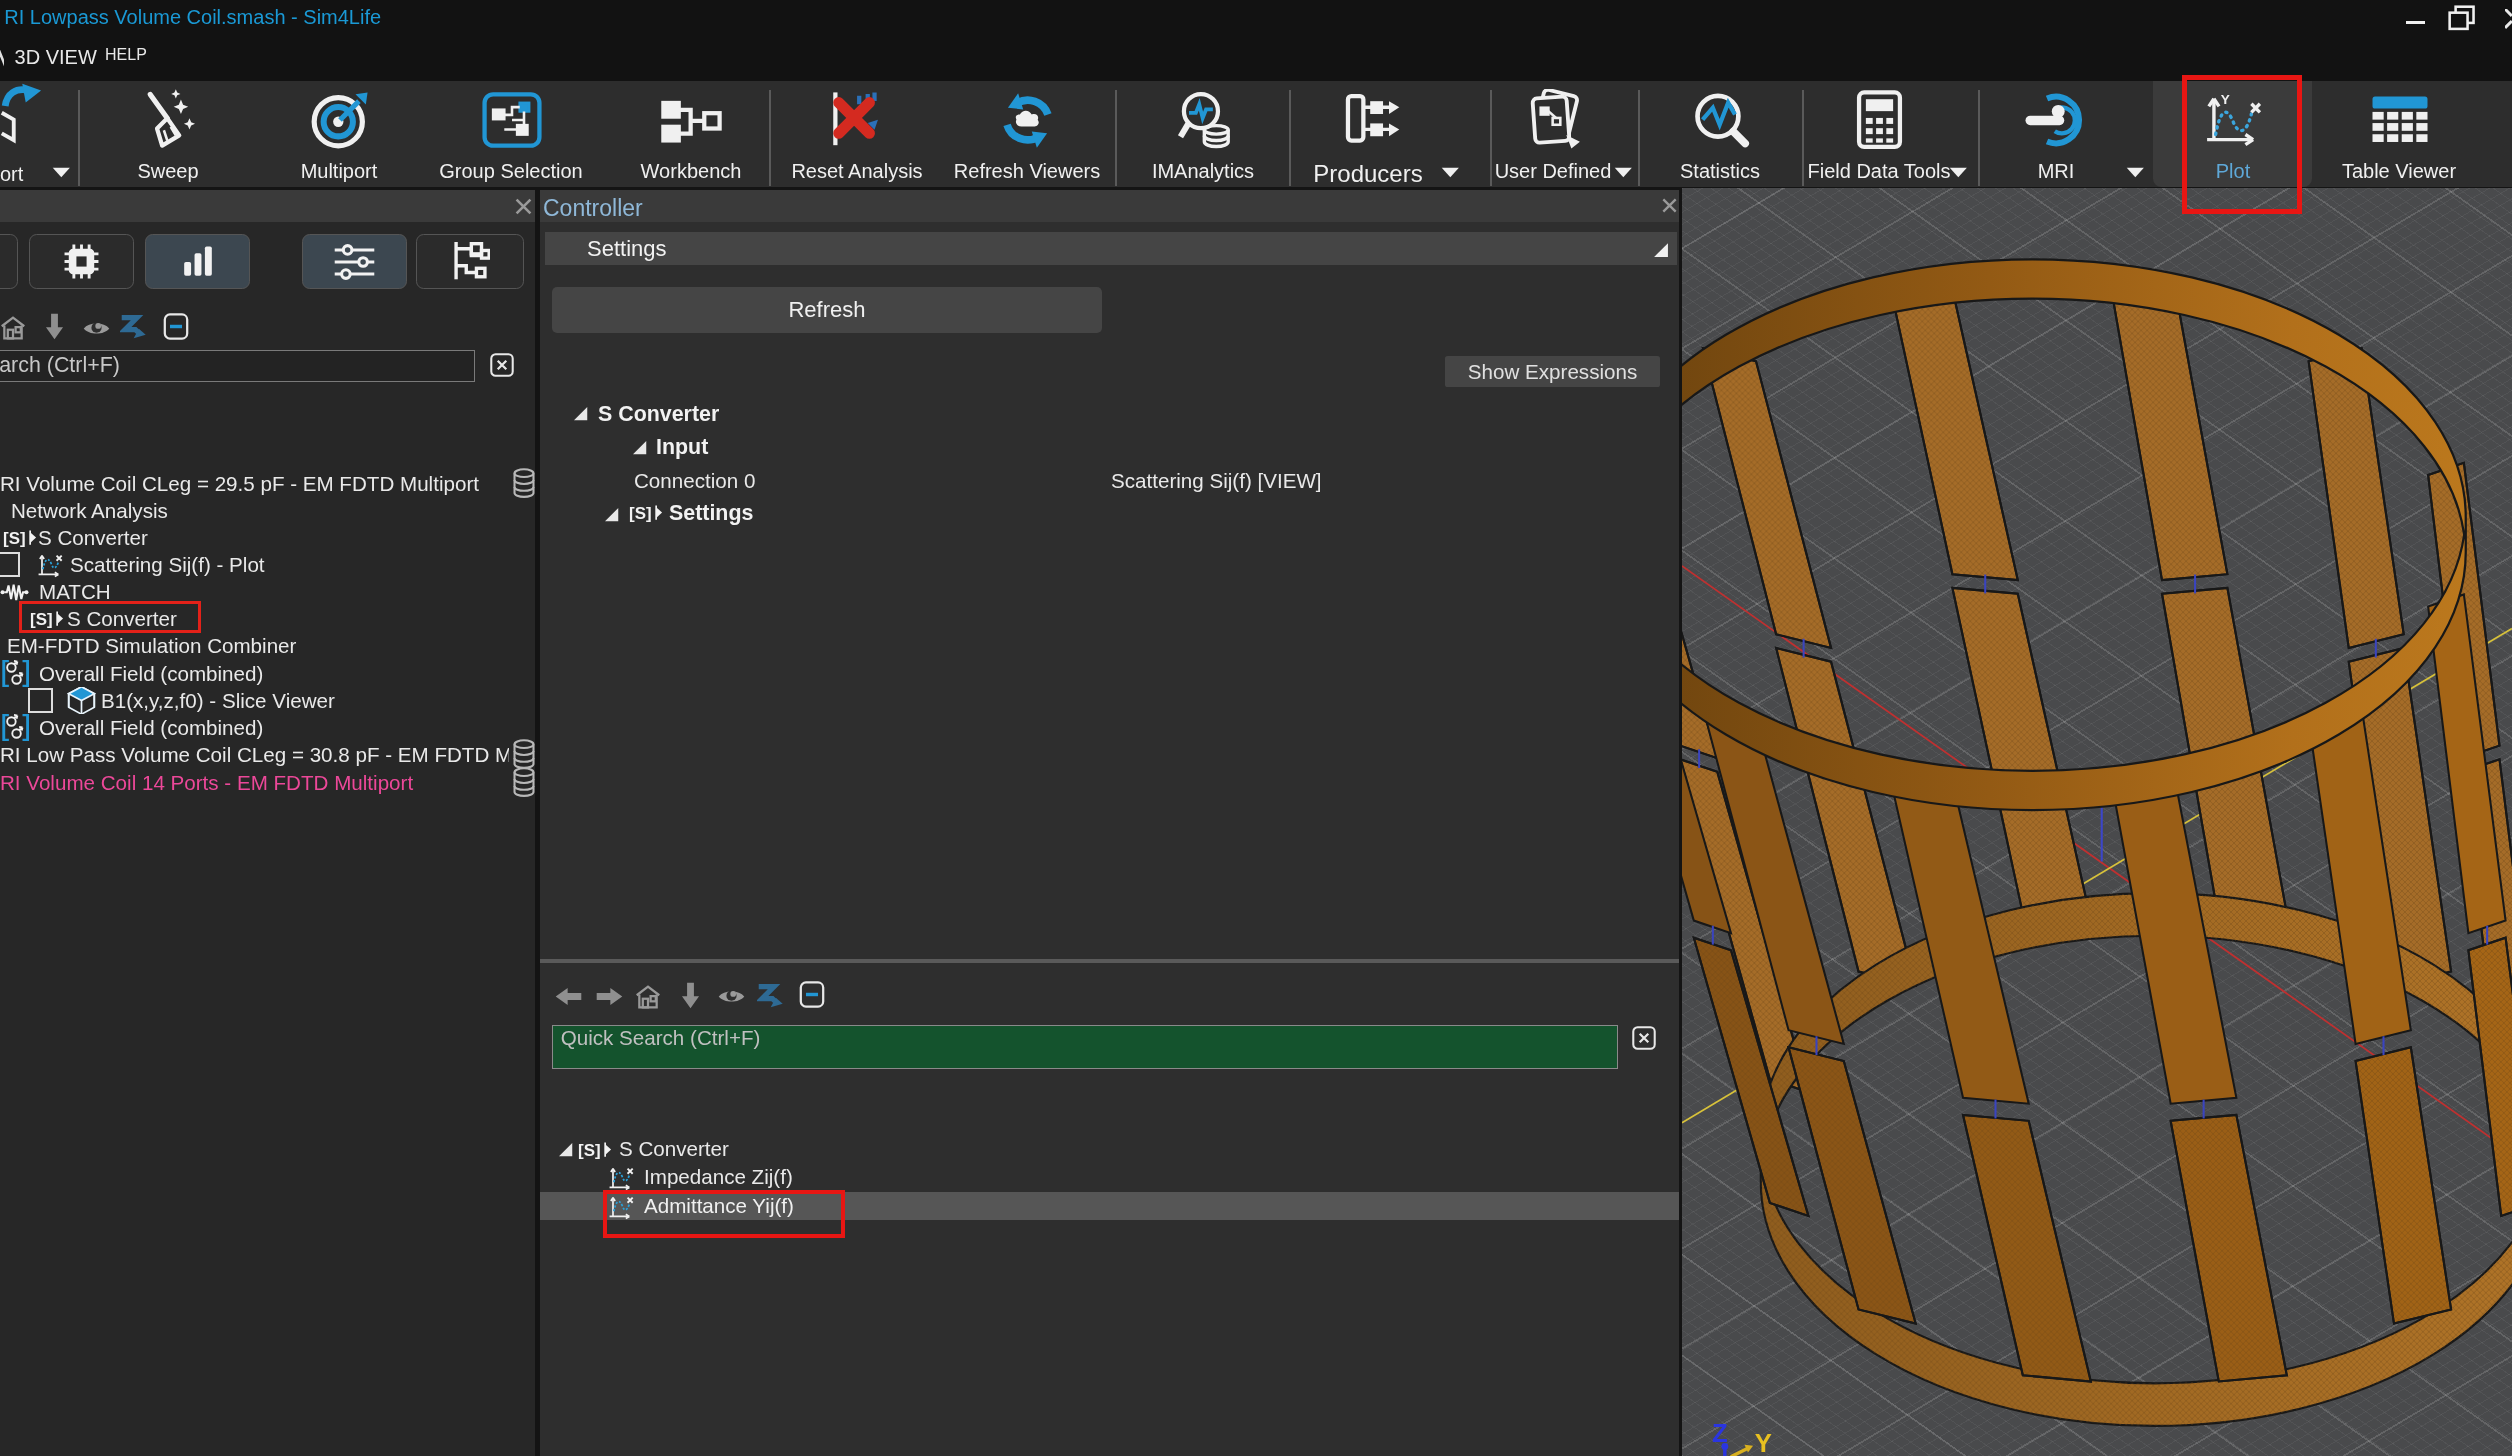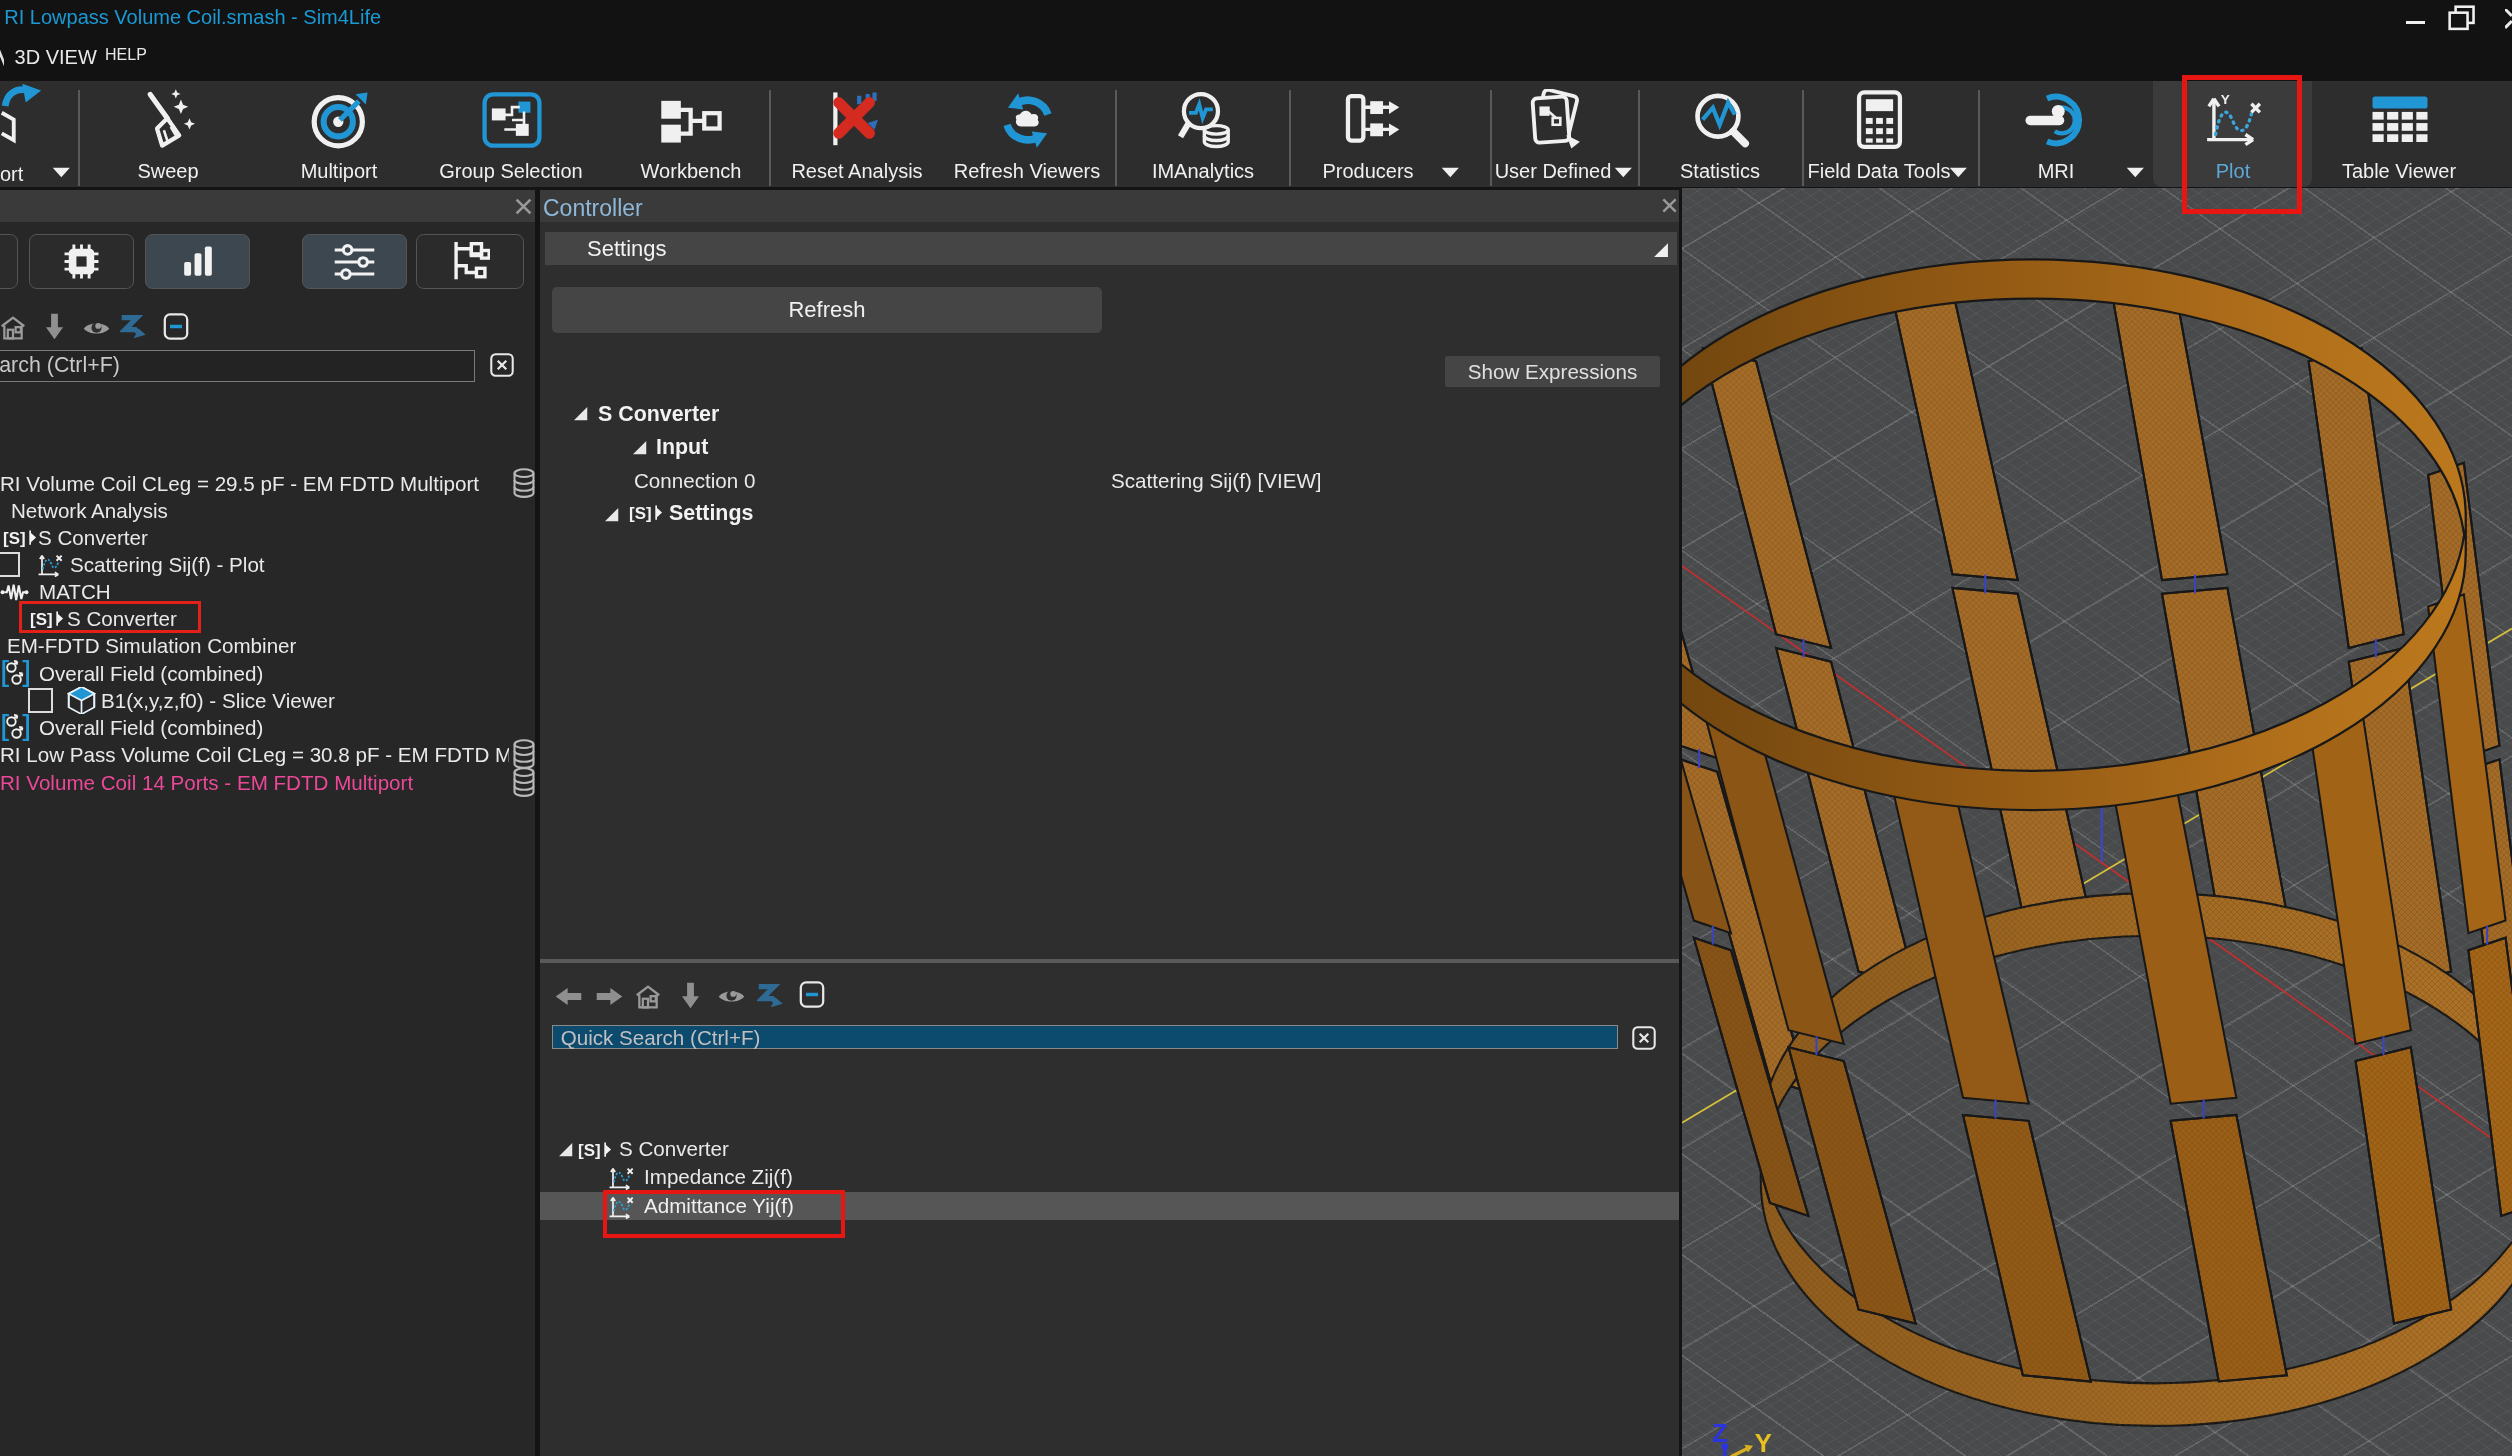--- a/index.html
+++ b/index.html
@@ -145,21 +145,21 @@
 <rect x="42" y="16" width="11" height="11" fill="#f0f0f0"></rect>
 <rect x="42" y="42" width="11" height="11" fill="#f0f0f0"></rect>
 <path d="M32 21 H42 M32 47 H42 M53 21 H62 M53 47 H62"></path>
         </g>
 <g fill="#f0f0f0">
           <polygon points="62,14 74,21 62,29"></polygon>
           <polygon points="62,40 74,47 62,55"></polygon>
         </g>
       </svg>
     </div>
-    <div style="position:absolute;left:-257px;top:74px;width:514px;text-align:center;color:#f0f0f0;font-size:20px;white-space:nowrap;">Producers</div>
+    <div style="position:absolute;left:-257px;top:74px;width:514px;text-align:center;color:#f0f0f0;font-size:24px;white-space:nowrap;">Producers</div>
   </div>
 <div class="abs" style="left:1440px;top:166px;"><svg width="20.6" height="12" viewBox="0 0 24 14">
       <polygon points="2,2 22,2 12,13" fill="#f0f0f0"></polygon>
     </svg></div>
 <div class="abs" style="left:1490px;top:90px;width:1.7px;height:96px;background:#5a5a5a;"></div>
 <div class="abs" style="left:1553px;top:86px;width:0;height:94px;">
     <div style="position:absolute;left:-51px;top:1.7px;width:103px;height:65px;display:flex;justify-content:center;align-items:center;">
       <svg width="63" height="63" viewBox="0 0 74 74">
 <g stroke="#f0f0f0" stroke-width="4.5" fill="#2d2d2d">
 <rect x="20" y="4" width="40" height="52" rx="5" transform="rotate(14 40 30)"></rect>
@@ -518,21 +518,21 @@
       <circle cx="19" cy="7" r="3.4" fill="#9a9a9a"></circle>
     </svg></div>
 <div class="abs" style="left:757px;top:983px;"><svg width="27.4" height="26" viewBox="0 0 32 30">
       <path d="M2 4 H20 L6 18 H18 L22 22" stroke="#2e6a94" stroke-width="6" fill="none"></path>
 <polygon points="30,24 16,28 22,17" fill="#2e6a94"></polygon>
     </svg></div>
 <div class="abs" style="left:799px;top:979px;"><svg width="26" height="31" viewBox="0 0 30 36">
       <rect x="2" y="4" width="26" height="28" rx="6" stroke="#e8e8e8" stroke-width="2.6" fill="none"></rect>
 <rect x="8" y="16" width="14" height="4" fill="#2196d4"></rect>
     </svg></div>
-<div class="abs" style="left:552px;top:1025px;width:1066px;height:24px;border:1.7px solid #8a8a8a;background:#0c4a6e;color:#c0c0c0;font-size:20.6px;line-height:23px;padding-left:7.7px;">Quick Search (Ctrl+F)</div>
+<div class="abs" style="left:552px;top:1025px;width:1066px;height:44px;border:1.7px solid #8a8a8a;background:#14532d;color:#c0c0c0;font-size:20.6px;line-height:23px;padding-left:7.7px;">Quick Search (Ctrl+F)</div>
 <div class="abs" style="left:1632px;top:1026px;"><svg width="24" height="24" viewBox="0 0 28 28">
       <rect x="1.5" y="1.5" width="25" height="25" rx="5" stroke="#e8e8e8" stroke-width="2.4" fill="none"></rect>
 <path d="M9 9 L19 19 M19 9 L9 19" stroke="#e8e8e8" stroke-width="2.6"></path>
     </svg></div>
 <div class="abs" style="left:557px;top:1141px;"><svg width="16.3" height="16.3" viewBox="0 0 16 16">
       <polygon points="15,2 15,15 2,15" fill="#e8e8e8"></polygon>
     </svg></div>
 <div class="abs" style="left:578px;top:1139px;"><svg width="34" height="22" viewBox="0 0 40 26">
       <text x="0" y="20" font-family="Liberation Sans, sans-serif" font-weight="bold" font-size="20" fill="#f2f2f2">[S]</text>
 <path d="M33 7 L39 12.5 L33 18 Z" fill="#f2f2f2"></path>

